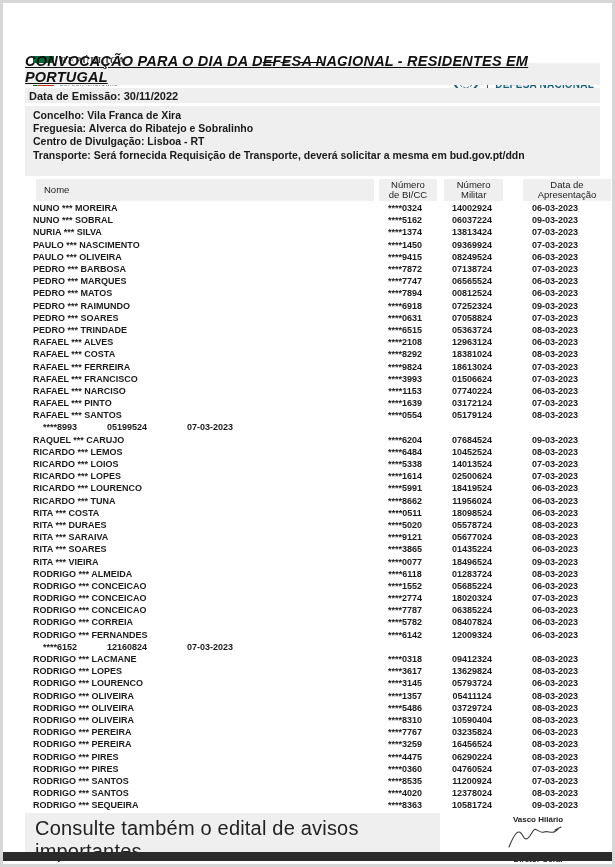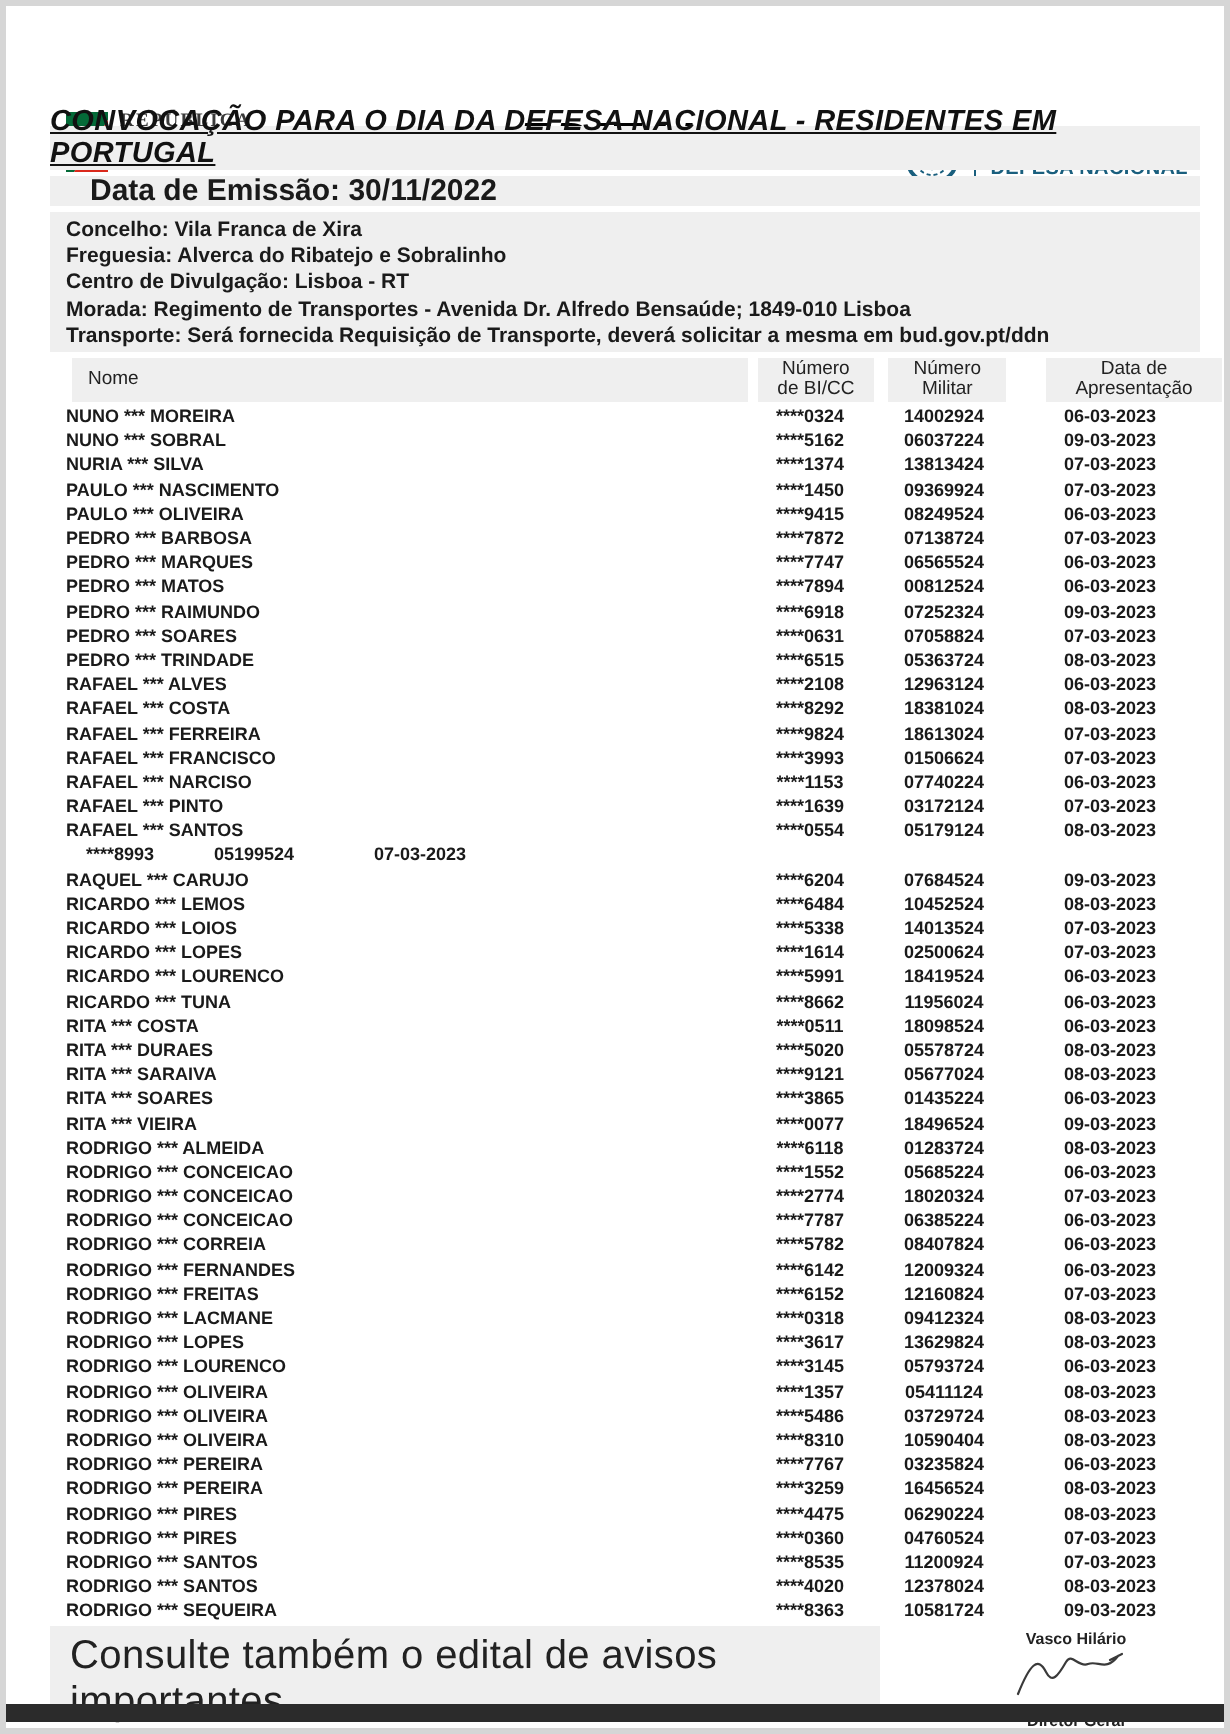--- a/index.html
+++ b/index.html
@@ -22,21 +22,21 @@
   .ddn-logo { position:absolute; right:18px; top:22px; display:flex; align-items:center; gap:7px; }
   .ddn-sep { width:1.5px; height:26px; background:#1a5f7e; }
   .ddn-text { font-size:10px; font-weight:bold; line-height:11px; color:#1a5f7e; letter-spacing:.2px; }
 
   
   .bar { position:absolute; left:22px; width:575px; background:#efefef; }
   .title-bar { top:60px; height:22px; display:flex; align-items:flex-end; justify-content:center; }
   .title-text { font-size:14.5px; font-weight:bold; font-style:italic; text-decoration:underline;
                 letter-spacing:.2px; color:#111; }
   .emis-bar { top:85px; height:15px; display:flex; align-items:center; }
-  .emis-text { font-size:15px; font-weight:bold; padding-left:20px; }
+  .emis-text { font-size:11px; font-weight:bold; padding-left:4px; }
   .info-bar { top:103px; height:70px; padding:3px 0 0 8px; }
   .info-line { font-size:10.5px; font-weight:bold; line-height:13.2px; white-space:nowrap; }
 
   
   .thead { position:absolute; top:176px; left:33px; width:575px; height:22px; display:flex; }
   .th { background:#efefef; font-size:9.5px; line-height:10.5px; color:#222;
         display:flex; flex-direction:column; justify-content:center; text-align:center; }
   .th-nome  { width:345px; text-align:left; padding-left:8px; align-items:flex-start; }
   .th-bicc  { width:60px; margin-left:5px; }
   .th-mil   { width:60px; margin-left:7px; }
@@ -182,21 +182,20 @@
   </div>
 
   <div class="bar emis-bar">
     <span class="emis-text">Data de Emissão: 30/11/2022</span>
   </div>
 
   <div class="bar info-bar">
     <div class="info-line">Concelho: Vila Franca de Xira</div>
     <div class="info-line">Freguesia: Alverca do Ribatejo e Sobralinho</div>
     <div class="info-line">Centro de Divulgação: Lisboa - RT</div>
-    <div class="info-line">Morada: Regimento de Transportes - Avenida Dr. Alfredo Bensaúde; 1849-010 Lisboa</div>
     <div class="info-line">Transporte: Será fornecida Requisição de Transporte, deverá solicitar a mesma em bud.gov.pt/ddn</div>
   </div>
 
   <div class="thead">
     <div class="th th-nome">
       <span>Nome</span>
     </div>
     <div class="th th-bicc">
       <span>Número</span>
       <span>de BI/CC</span>
@@ -457,21 +456,20 @@
     </div>
 
     <div class="tr">
       <span class="td td-nome">RODRIGO *** FERNANDES</span>
       <span class="td td-bicc">****6142</span>
       <span class="td td-mil">12009324</span>
       <span class="td td-data">06-03-2023</span>
     </div>
 
     <div class="tr">
-      <span class="td td-nome">RODRIGO *** FREITAS</span>
       <span class="td td-bicc">****6152</span>
       <span class="td td-mil">12160824</span>
       <span class="td td-data">07-03-2023</span>
     </div>
 
     <div class="tr">
       <span class="td td-nome">RODRIGO *** LACMANE</span>
       <span class="td td-bicc">****0318</span>
       <span class="td td-mil">09412324</span>
       <span class="td td-data">08-03-2023</span>

